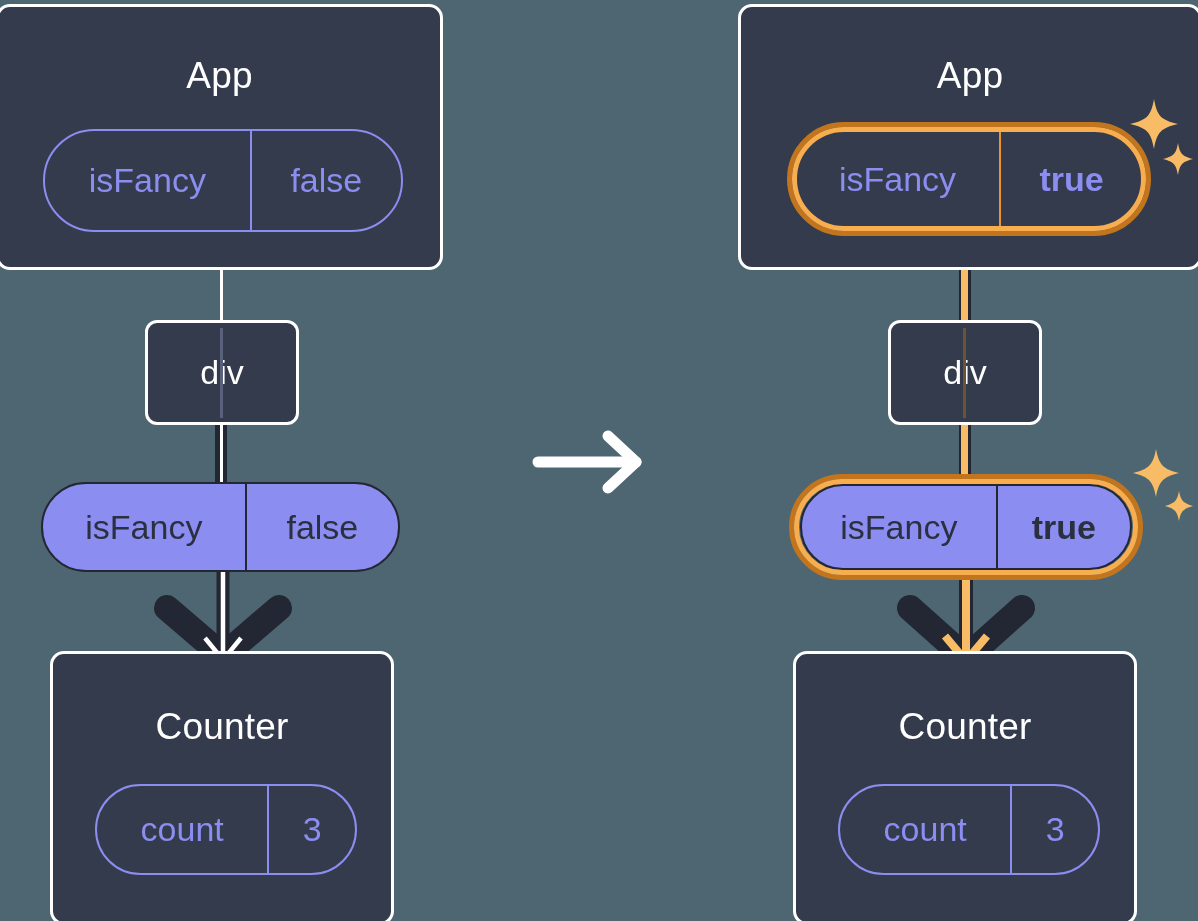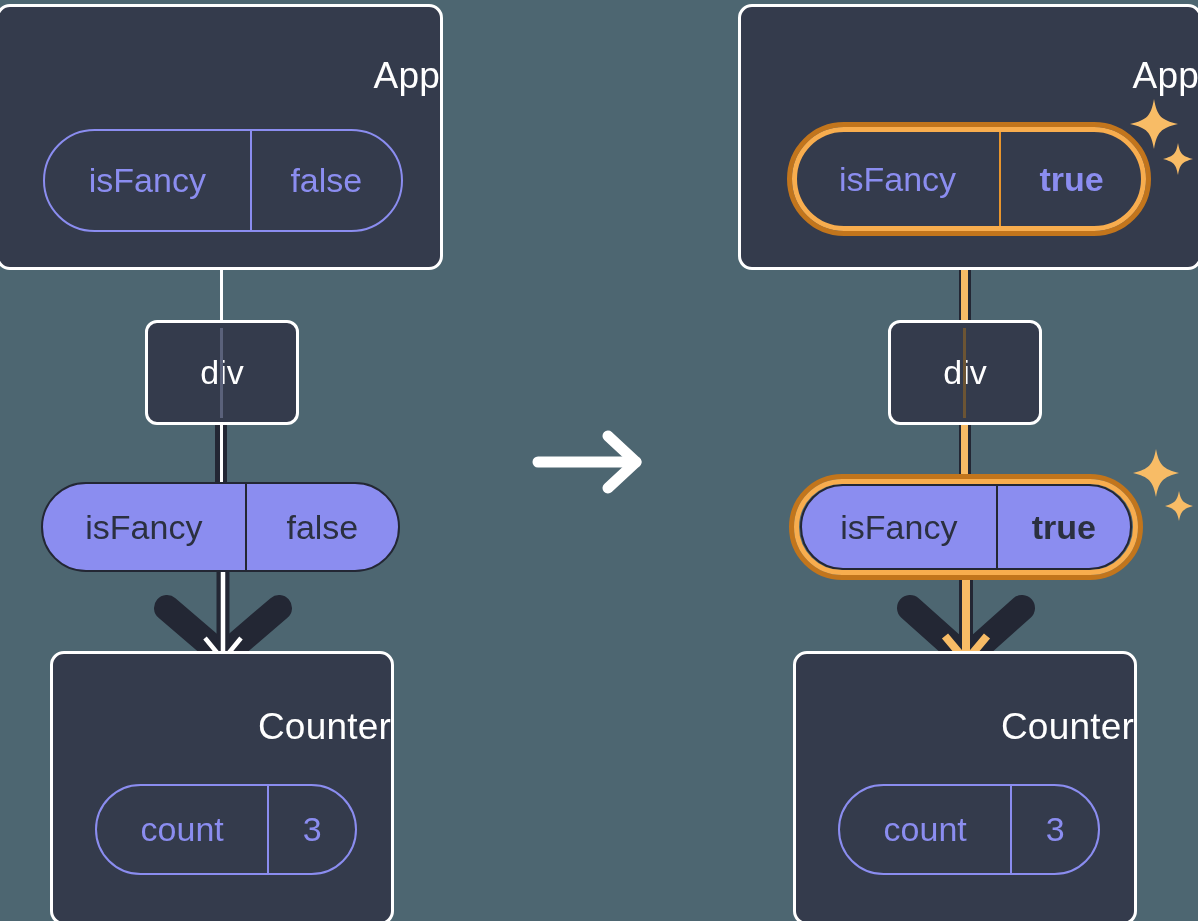--- a/index.html
+++ b/index.html
@@ -27,21 +27,21 @@
     position: absolute;
     background: #343b4c;
     border: 3px solid #ffffff;
     border-radius: 14px;
     box-sizing: border-box;
     z-index: 5;
   }
   .compbox-title {
     position: absolute;
     left: 0; right: 0;
-    text-align: right;
+    text-align: center;
     color: #ffffff;
     font-size: 37px;
     font-weight: 400;
     letter-spacing: 0.2px;
   }
 
   
   .divbox {
     position: absolute;
     background: #343b4c;

